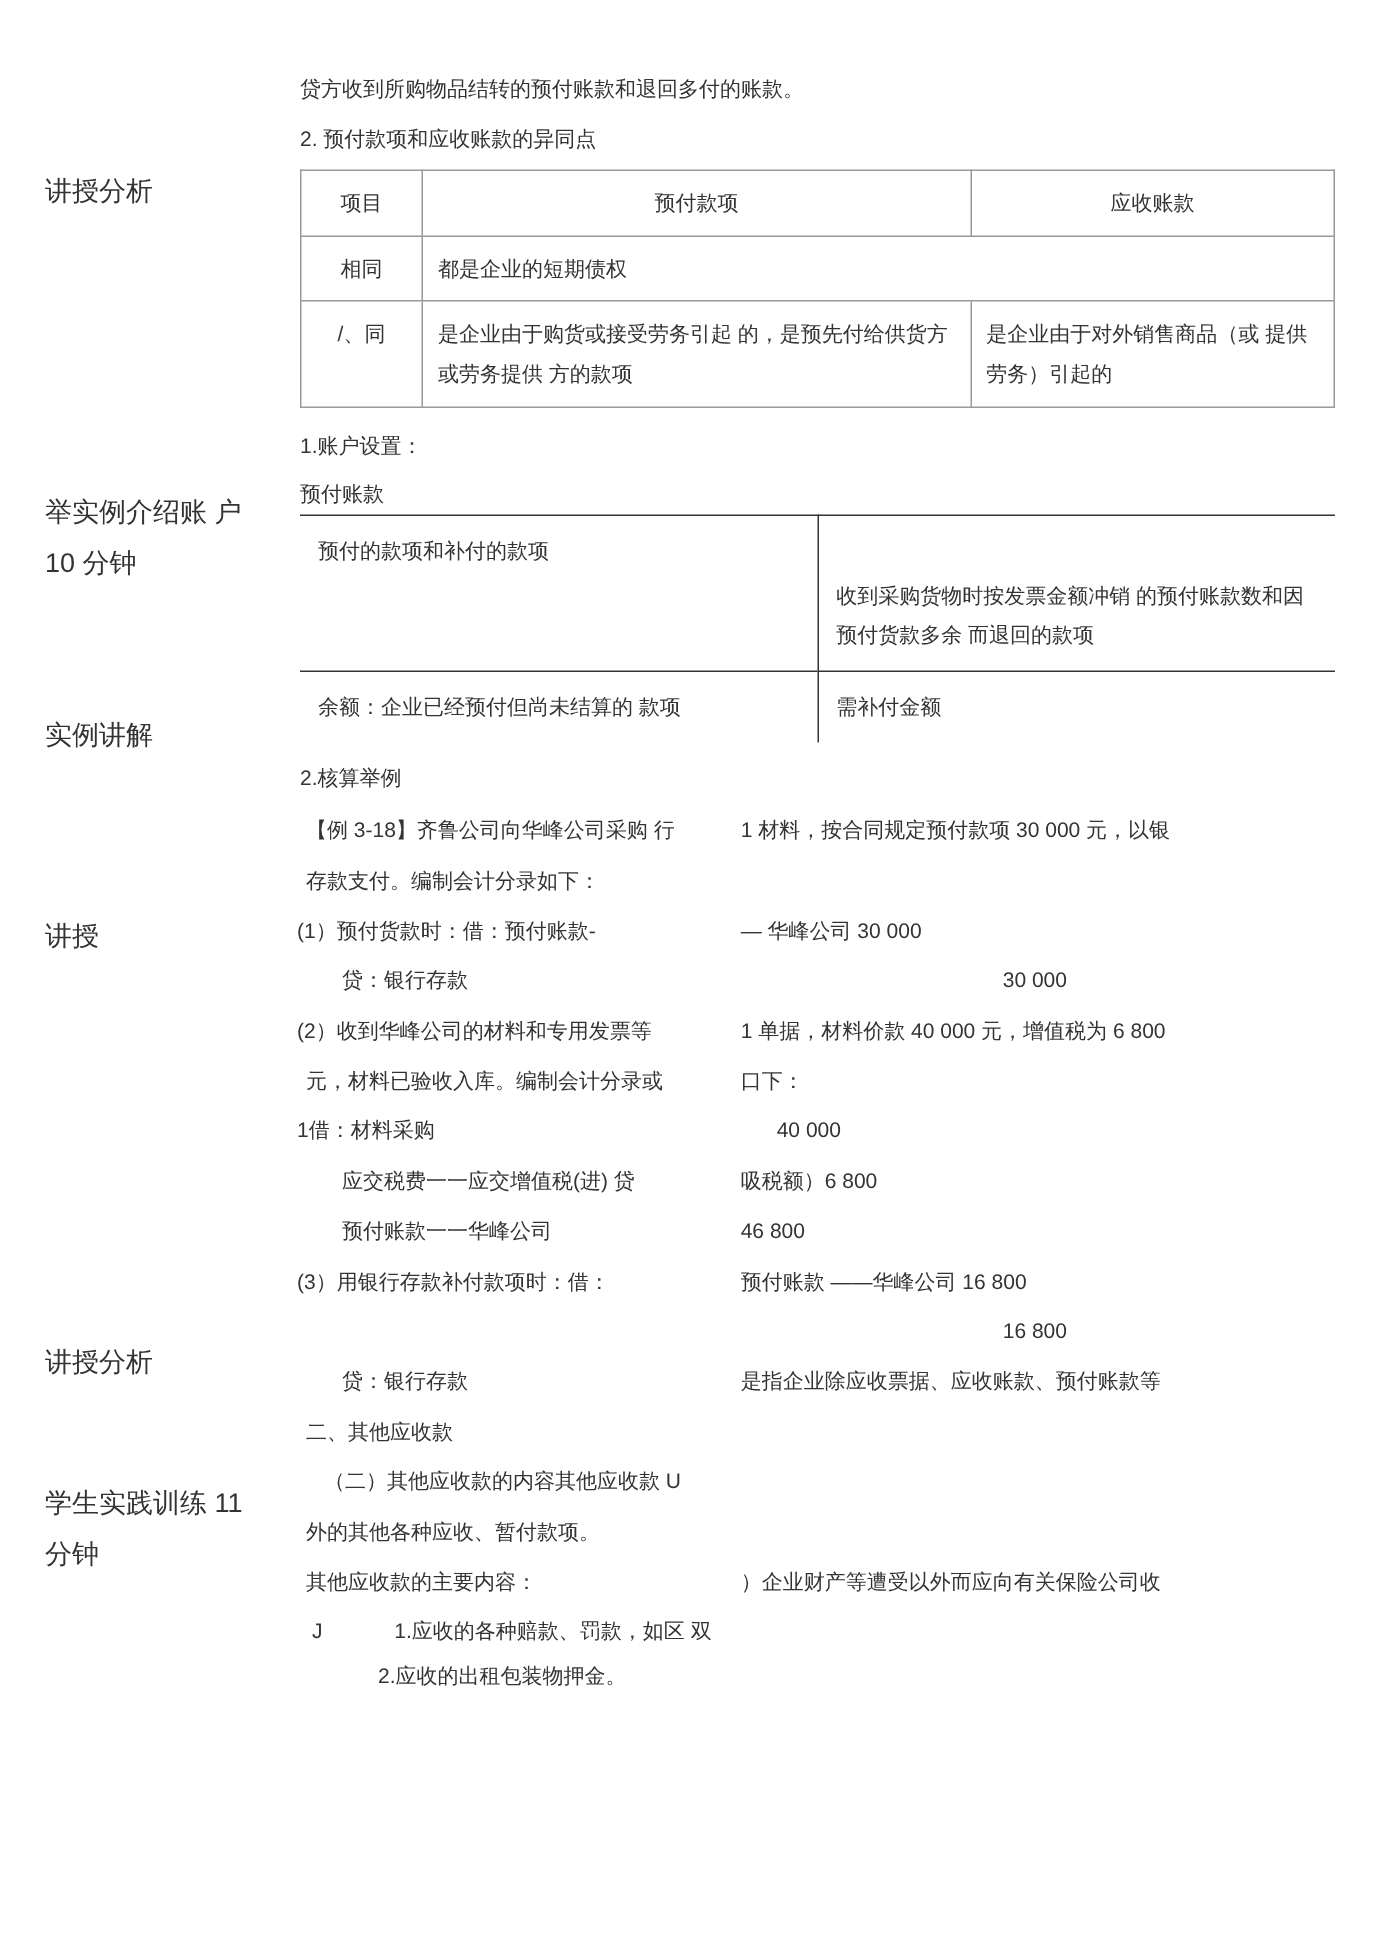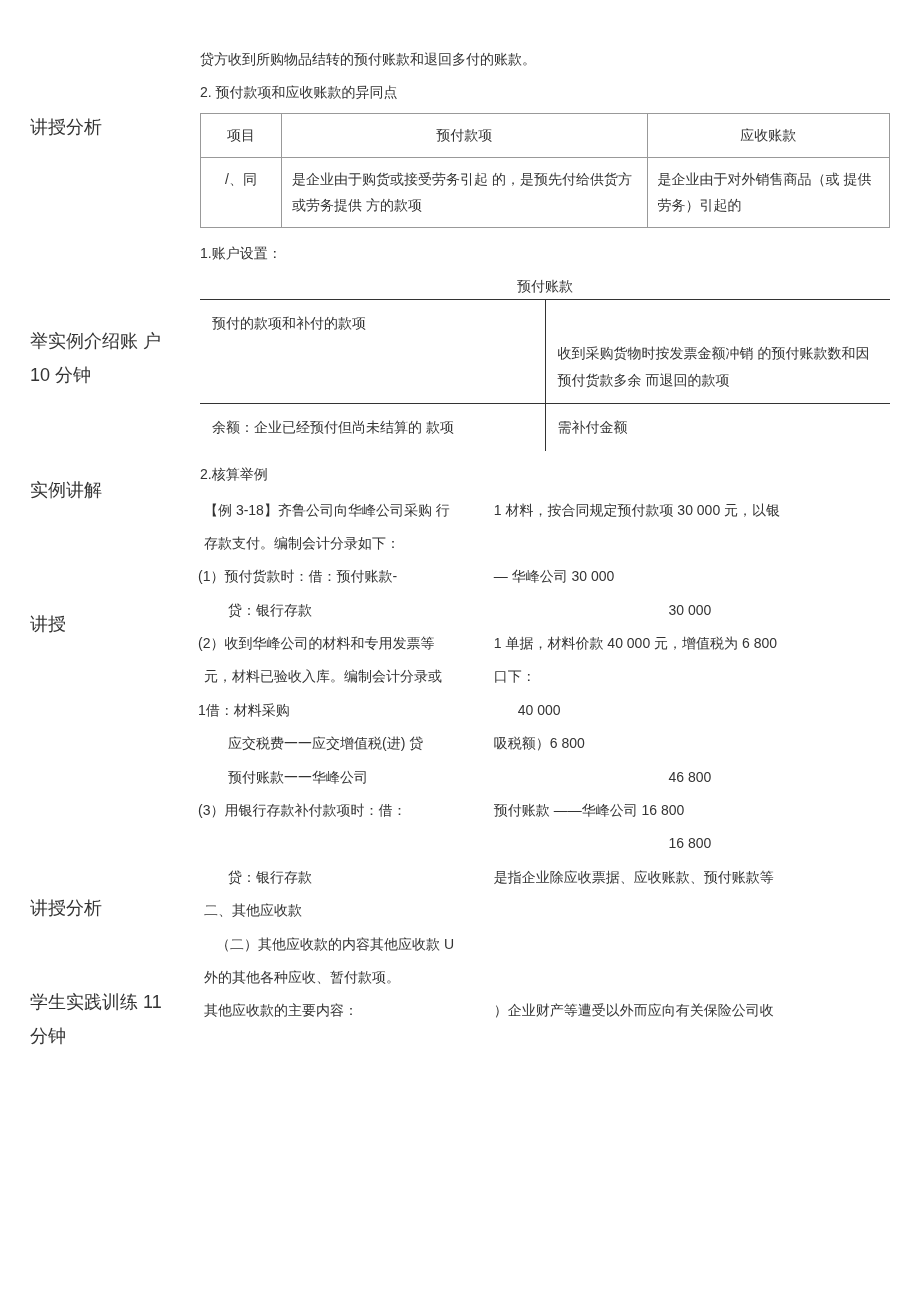--- a/index.html
+++ b/index.html
@@ -41,21 +41,20 @@
     border: 1px solid #999;
     padding: 8px 10px;
     font-size: 14px;
     vertical-align: top;
     text-align: left;
     font-weight: normal;
   }
   table.comp .hdr { text-align: center; }
   table.comp .sm { text-align: center; width: 60px; }
   .tacct-title {
-    text-align: center;
     margin: 6px 0 0 0;
   }
   table.tacct {
     width: 100%;
     border-collapse: collapse;
     margin-bottom: 10px;
   }
   table.tacct td {
     width: 50%;
     vertical-align: top;
@@ -99,20 +98,24 @@
     <div class="para">2. 预付款项和应收账款的异同点</div>
 
     <table class="comp">
       <tbody>
           <tr>
         <th class="sm">项目</th>
         <th class="hdr">预付款项</th>
         <th class="hdr">应收账款</th>
       </tr>
       <tr>
+        <td class="sm">相同</td>
+        <td colspan="2">都是企业的短期债权</td>
+      </tr>
+      <tr>
         <td class="sm">/、同</td>
         <td>是企业由于购货或接受劳务引起 的，是预先付给供货方或劳务提供 方的款项</td>
         <td>是企业由于对外销售商品（或 提供劳务）引起的</td>
       </tr>
     </tbody>
       </table>
 
     <div class="para">1.账户设置：</div>
 
     <div class="tacct-title">预付账款</div>
@@ -173,21 +176,21 @@
       <tr>
         <td class="l">
               <span class="indent1">应交税费一一应交增值税(进)   贷</span>
             </td>
         <td>吸税额）6 800</td>
       </tr>
       <tr>
         <td class="l">
               <span class="indent1">预付账款一一华峰公司</span>
             </td>
-        <td style="text-align:center">46 800</td>
+        <td style="">46 800</td>
       </tr>
       <tr>
         <td class="l">
           <span style="margin-left:-6px">(</span><span>3）用银行存款补付款项时：借：</span>
         </td>
         <td>预付账款 ——华峰公司 16 800</td>
       </tr>
       <tr>
         <td class="l"></td>
         <td style="text-align:center">16 800</td>
@@ -207,17 +210,24 @@
         <td></td>
       </tr>
       <tr>
         <td class="l">外的其他各种应收、暂付款项。</td>
         <td></td>
       </tr>
       <tr>
         <td class="l">其他应收款的主要内容：</td>
         <td>）企业财产等遭受以外而应向有关保险公司收</td>
       </tr>
+      <tr>
+        <td class="l" colspan="2">
+          <span style="margin-left:4px">J</span>
+          <span class="indent1" style="display:inline; margin-left:20px">1.应收的各种赔款、罚款，如区 双</span><br>
+          <span class="indent2">2.应收的出租包装物押金。</span>
+        </td>
+      </tr>
     </tbody>
       </table>
 
   </div>
 </div>
 
 </body></html>

